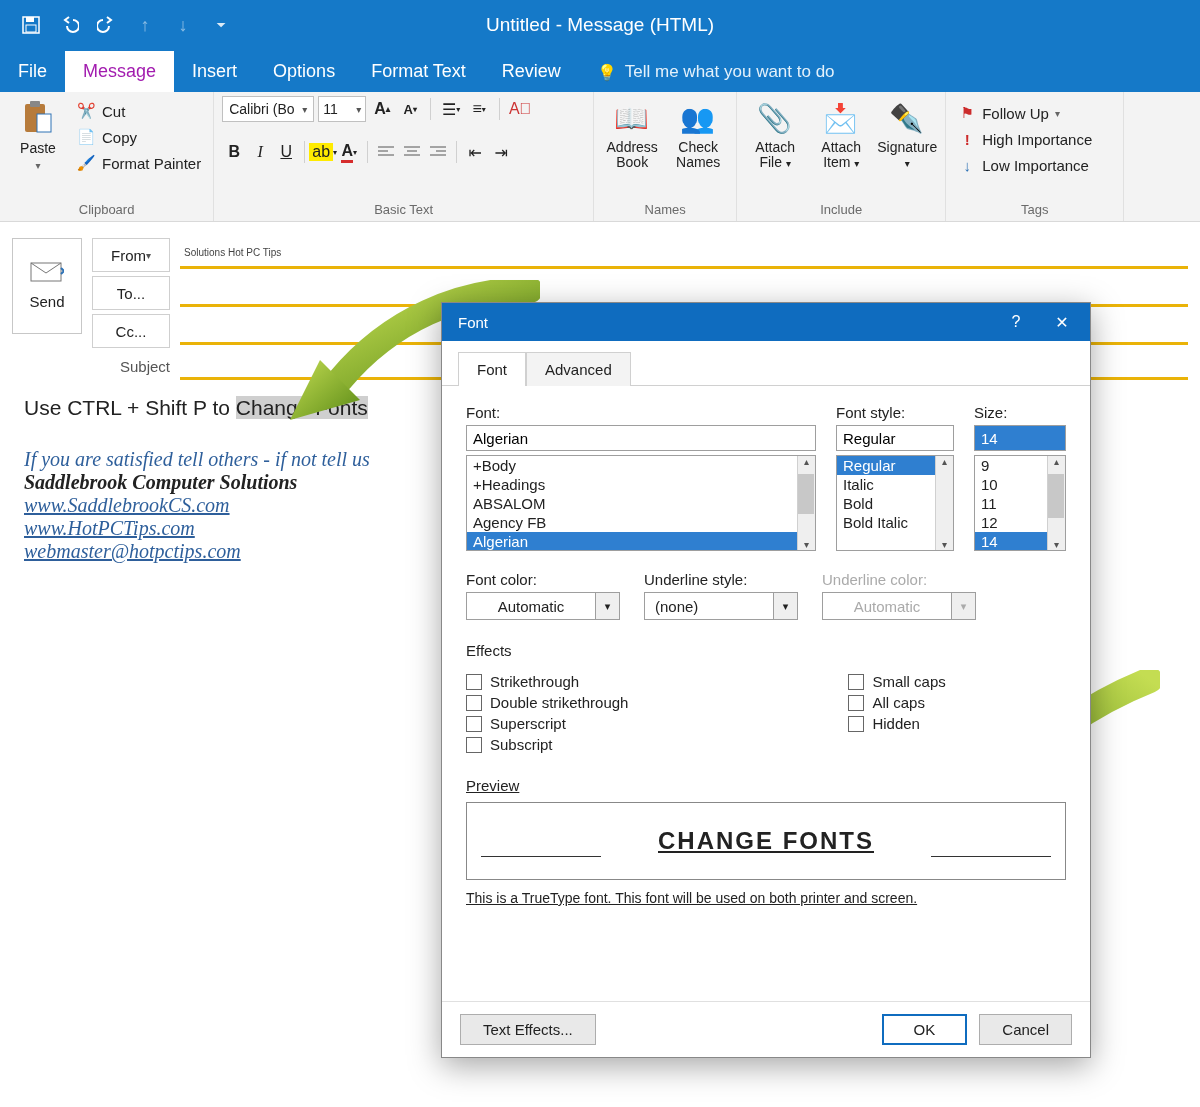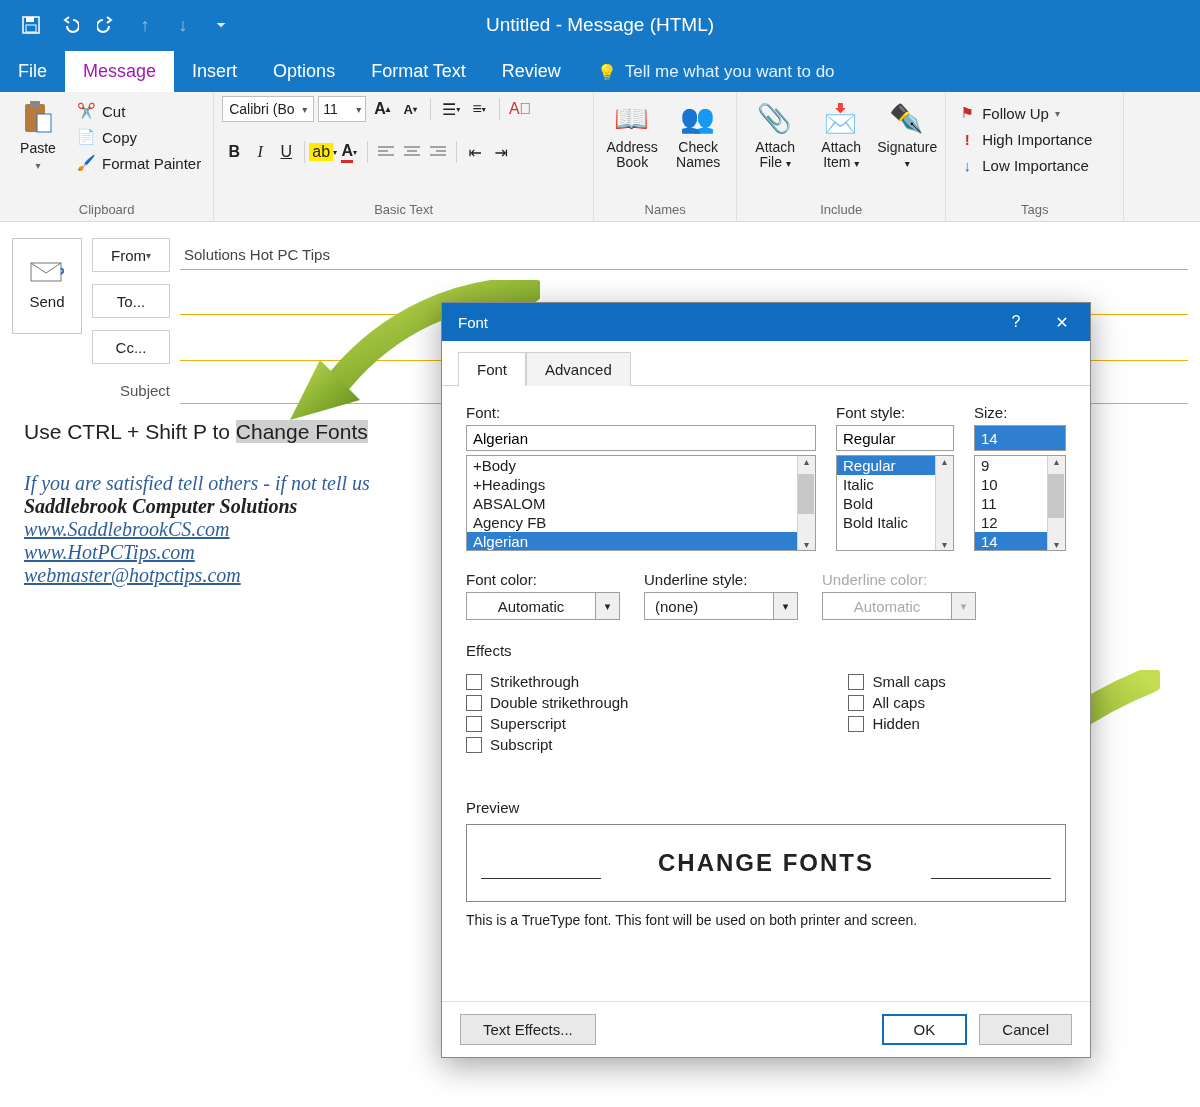--- a/index.html
+++ b/index.html
@@ -33,25 +33,25 @@
 .font-name { border: 1px solid #c0c0c0; background: #fff; width: 92px; height: 26px; font-size: 14px; padding: 2px 6px; display: flex; align-items: center; justify-content: space-between; }
 .font-size { border: 1px solid #c0c0c0; background: #fff; width: 48px; height: 26px; font-size: 14px; padding: 2px 4px; display: flex; align-items: center; justify-content: space-between; }
 .mini { width: 24px; height: 24px; display: flex; align-items: center; justify-content: center; border: 1px solid transparent; cursor: pointer; font-size: 16px; }
 .format-row { display: flex; gap: 2px; align-items: center; margin-top: 10px; }
 .sep { width: 1px; height: 22px; background: #d0d0d0; margin: 0 4px; }
 
 
 .compose { display: flex; padding: 16px 12px 0 12px; gap: 10px; }
 .sendcol { width: 70px; }
 .sendbtn { border: 1px solid #c7c7c7; height: 96px; display: flex; flex-direction: column; align-items: center; justify-content: center; gap: 6px; font-size: 15px; cursor: pointer; }
-.fields { flex: 1; display: flex; flex-direction: column; gap: 12px; }
+.fields { flex: 1; display: flex; flex-direction: column; gap: 4px; }
 .fieldrow { display: flex; align-items: center; gap: 10px; }
 .fieldbtn { width: 78px; height: 34px; border: 1px solid #cfcfcf; display: flex; align-items: center; justify-content: center; font-size: 15px; cursor: pointer; background: #fff; }
 .fieldlbl { width: 78px; text-align: right; font-size: 15px; color: #555; }
-.fieldval { flex: 1; border-bottom: 1px solid #eab308; padding: 6px 4px; font-size: 15px; color: #444; min-height: 28px; }
+.fieldval { flex: 1; border-bottom: 3px solid #eab308; padding: 6px 4px; font-size: 10px; color: #444; min-height: 28px; }
 
 
 .mailbody { padding: 16px 24px; font-size: 21px; }
 .highlight { background: #cfcfcf; }
 .sigline { font-family: Georgia, 'Times New Roman', serif; font-style: italic; color: #2e5f9b; font-size: 20px; margin-top: 28px; }
 .sigbold { font-family: Georgia, serif; font-weight: bold; font-style: italic; color: #222; font-size: 20px; }
 .siglink { font-family: Georgia, serif; font-style: italic; color: #2e5f9b; text-decoration: underline; font-size: 20px; display: block; }
 
 
 .dialog { position: absolute; left: 441px; top: 302px; width: 650px; height: 756px; background: #fff; box-shadow: 0 8px 30px rgba(0,0,0,.35); border: 1px solid #888; display: flex; flex-direction: column; }
@@ -73,21 +73,21 @@
 .dl-row2 { display: flex; gap: 24px; margin-top: 20px; align-items: flex-start; }
 .combo { display: flex; }
 .combo .val { border: 1px solid #9e9e9e; height: 28px; padding: 2px 10px; display: flex; align-items: center; justify-content: center; min-width: 130px; font-size: 15px; }
 .combo .arrow { border: 1px solid #9e9e9e; border-left: none; width: 24px; display: flex; align-items: center; justify-content: center; background: #efefef; font-size: 11px; }
 .combo.disabled .val, .combo.disabled .arrow, .lbl.disabled { color: #aaa; }
 .effects { margin-top: 22px; }
 .effects .title { font-size: 15px; margin-bottom: 10px; }
 .effects .cols { display: flex; gap: 220px; }
 .ck { display: flex; align-items: center; gap: 8px; font-size: 15px; margin: 4px 0; cursor: pointer; }
 .ck .box { width: 16px; height: 16px; border: 1px solid #666; background: #fff; }
-.preview { margin-top: 42px; }
+.preview { margin-top: 20px; text-decoration: underline; }
 .preview .pbox { border: 1px solid #888; height: 78px; display: flex; align-items: center; justify-content: center; font-family: 'Wide Latin','Algerian','Segoe UI', serif; font-size: 24px; letter-spacing: 2px; position: relative; }
 .preview .pbox::before, .preview .pbox::after { content:""; position:absolute; bottom: 22px; width: 120px; border-bottom: 1px solid #333; }
 .preview .pbox::before { left: 14px; }
 .preview .pbox::after { right: 14px; }
 .preview .note { font-size: 14px; margin-top: 10px; }
 .dlg-footer { display: flex; align-items: center; justify-content: space-between; padding: 12px 18px; border-top: 1px solid #e0e0e0; }
 .btn { border: 1px solid #adadad; background: #e9e9e9; padding: 6px 22px; font-size: 15px; cursor: pointer; }
 .btn.primary { border: 2px solid #0f6cbf; background: #fff; padding: 5px 30px; }
 svg.arrow-ann { position: absolute; pointer-events: none; }
 </style>

